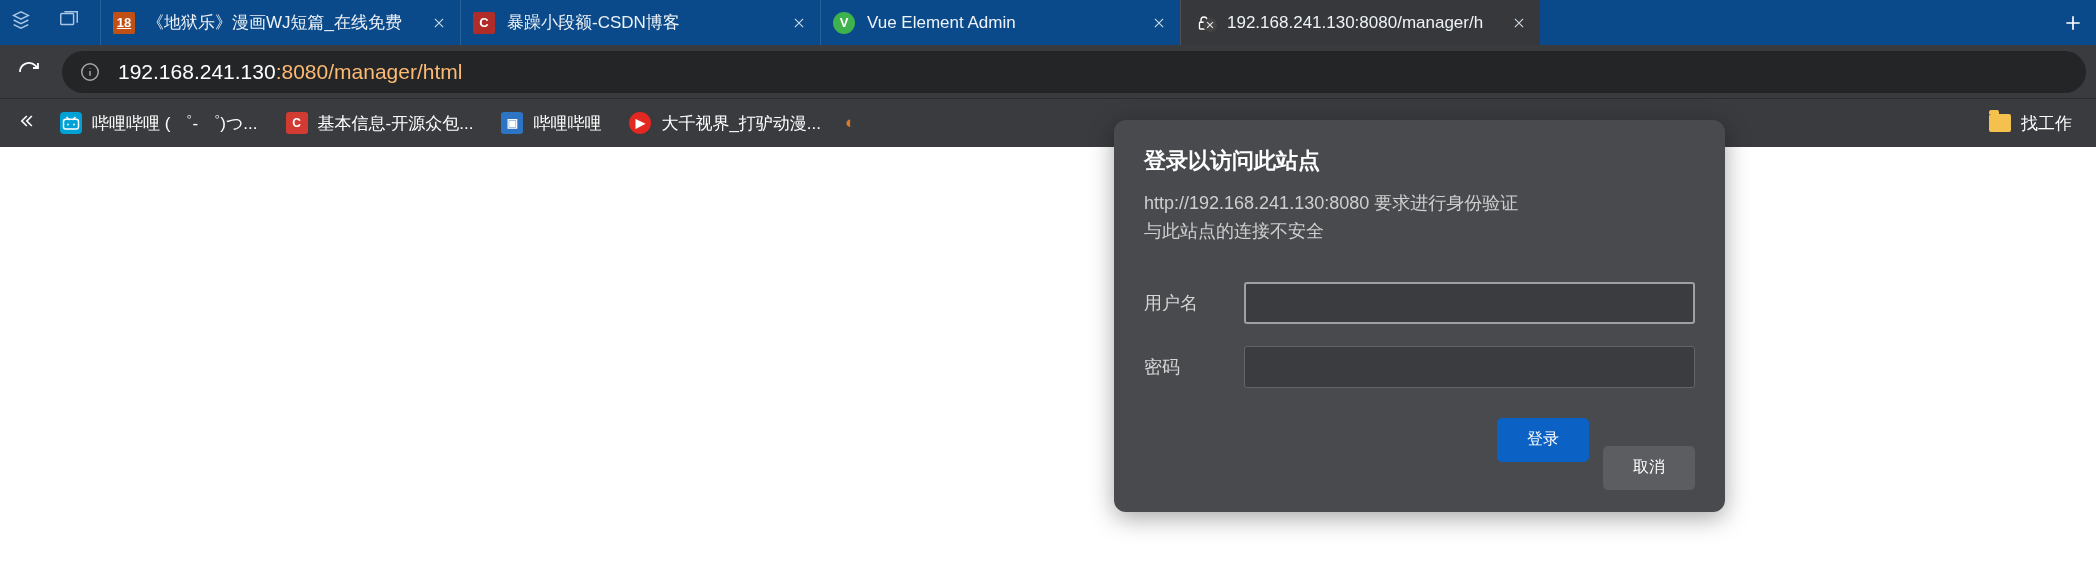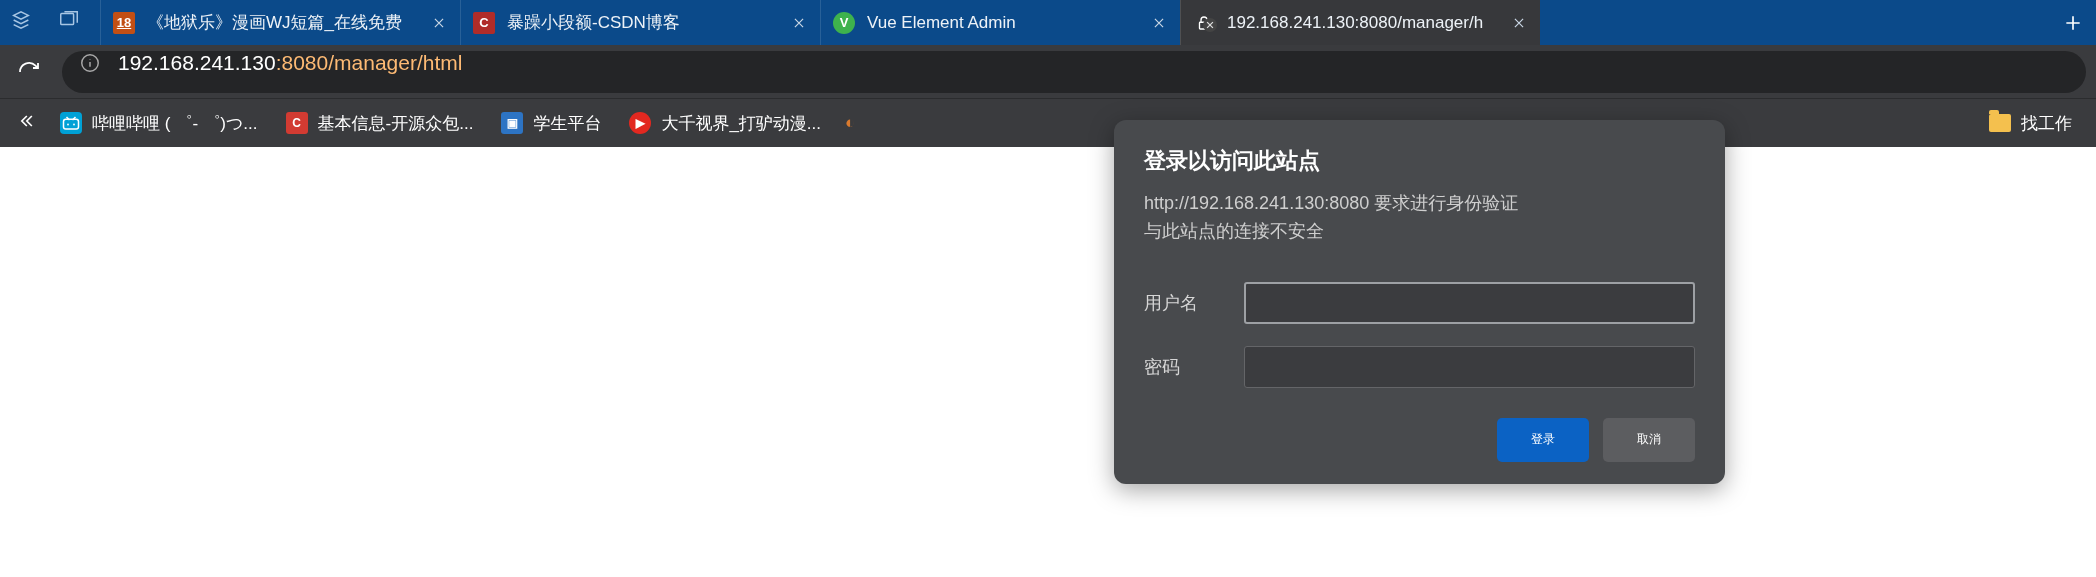--- a/index.html
+++ b/index.html
@@ -20,21 +20,21 @@
     .tab-title { white-space: nowrap; overflow: hidden; flex: 1; color: #edf2f7; }
     .tab-close { width: 18px; height: 18px; display: flex; align-items:center;justify-content:center;flex-shrink:0; }
     .tab-close svg { stroke: #cbd8e6; }
     .new-tab-btn { margin-left: auto; width: 46px; display:flex;align-items:center;justify-content:center; }
     .new-tab-btn svg { stroke: #ffffff; }
 
     
     .address-bar { background: #3a3b3e; height: 53px; display: flex; align-items: center; padding: 0 10px; gap: 14px; }
     .refresh-btn { width: 38px; height: 38px; display:flex;align-items:center;justify-content:center; }
     .refresh-btn svg { stroke: #ffffff; }
-    .url-box { background: #242527; border-radius: 24px; height: 42px; flex: 1; display: flex; padding: 0 16px; gap: 16px; color: #d0d0d0; font-size: 21px; }
+    .url-box { background: #242527; border-radius: 24px; height: 42px; flex: 1; display: flex; align-items:center; padding: 0 16px; gap: 16px; color: #d0d0d0; font-size: 21px; }
     .url-info { width: 24px; height:24px; display:flex; align-items:center;justify-content:center; }
     .url-text { display:flex; }
     .url-host { color: #ffffff; }
     .url-port-path { color: #fdba74; }
 
     
     .bookmarks-bar { background: #3a3b3e; height: 49px; display: flex; align-items: center; padding: 0 10px; gap: 8px; border-top: 1px solid rgba(0,0,0,0.25); color: #ffffff; font-size: 17px; }
     .bm-item { display:flex; align-items:center; gap: 10px; padding: 4px 10px; border-radius: 4px; white-space: nowrap; }
     .bm-icon { width: 22px; height: 22px; display:flex;align-items:center;justify-content:center; border-radius: 3px; font-size: 12px; font-weight: bold; flex-shrink:0; }
     .bm-right { margin-left: auto; display:flex; align-items:center; gap: 10px; padding: 4px 14px; }
@@ -46,23 +46,23 @@
 
     
     .auth-dialog { position: absolute; top: 120px; left: 1114px; width: 611px; background: #484a4d; border-radius: 12px; padding: 26px 30px 22px 30px; color: #ffffff; box-shadow: 0 6px 24px rgba(0,0,0,0.35); font-size: 18px; }
     .auth-title { font-size: 22px; font-weight: 600; margin-bottom: 14px; color: #ffffff; }
     .auth-msg { color: #cfcfcf; line-height: 1.55; margin-bottom: 36px; font-size: 18px; }
     .auth-row { display: flex; align-items: center; margin-bottom: 22px; }
     .auth-label { width: 100px; color: #d6d6d6; }
     .auth-input { flex: 1; height: 42px; background: #3b3c3f; border: 1px solid #646568; border-radius: 3px; padding: 0 10px; color: #fff; font-size: 18px; outline: none; }
     .auth-input.focused { border: 2px solid #9da0a4; }
     .auth-buttons { display:flex; justify-content: flex-end; gap: 14px; margin-top: 30px; }
-    .btn { min-width: 92px; height: 44px; border-radius: 5px; border: none; font-size: 12px; cursor: pointer; color: #ffffff; }
+    .btn { min-width: 92px; height: 44px; border-radius: 5px; border: none; font-size: 16px; cursor: pointer; color: #ffffff; }
     .btn-primary { background: #0b62c4; }
-    .btn-secondary { background: #5c5d60; }
+    .btn-secondary { background: #5c5d60; margin-top: 28px; }
   </style>
 </head>
 <body>
 
 <div class="tab-strip">
   <div class="tab-actions-left">
     <span>
       <svg width="22" height="22" viewBox="0 0 24 24" fill="none" stroke-width="1.6">
           <path d="M4 7l8-4 8 4-8 4-8-4z M4 12l8 4 8-4 M4 17l8 4 8-4"></path>
         </svg>
@@ -171,21 +171,21 @@
     <span>哔哩哔哩 (  ゜- ゜)つ...</span>
   </div>
 
   <div class="bm-item">
     <span class="bm-icon" style="background:#d23b32;color:#fff">C</span>
     <span>基本信息-开源众包...</span>
   </div>
 
   <div class="bm-item">
     <span class="bm-icon" style="background:#2d74c4;color:#fff">▣</span>
-    <span>学生平台</span>
+    <span>哔哩哔哩</span>
   </div>
 
   <div class="bm-item">
     <span class="bm-icon" style="background:#e22820;color:#fff;border-radius:50%">▶</span>
     <span>大千视界_打驴动漫...</span>
   </div>
 
   <span style="padding:0 6px;color:#d97a2e">◐</span>
 
   <div class="bm-right">

